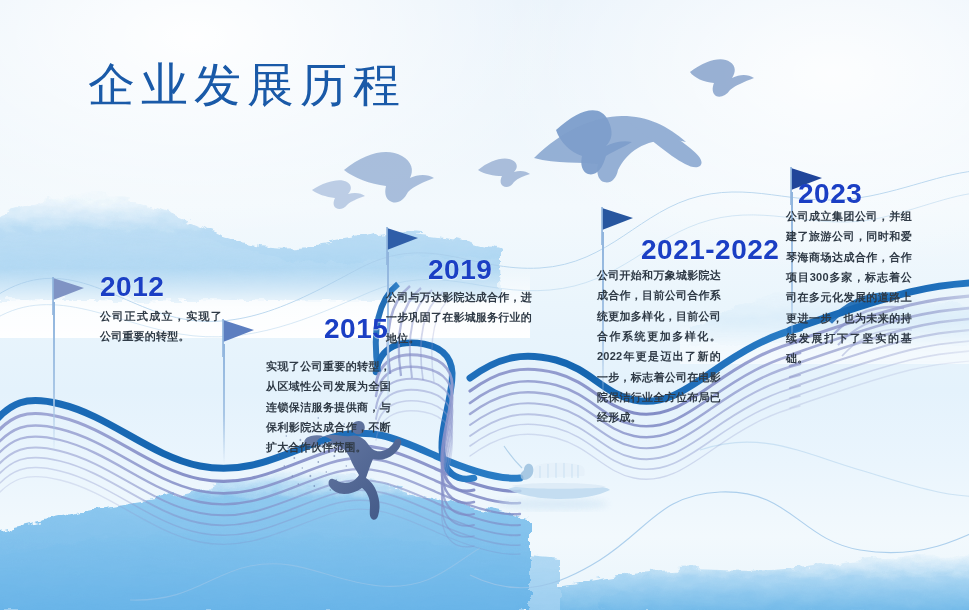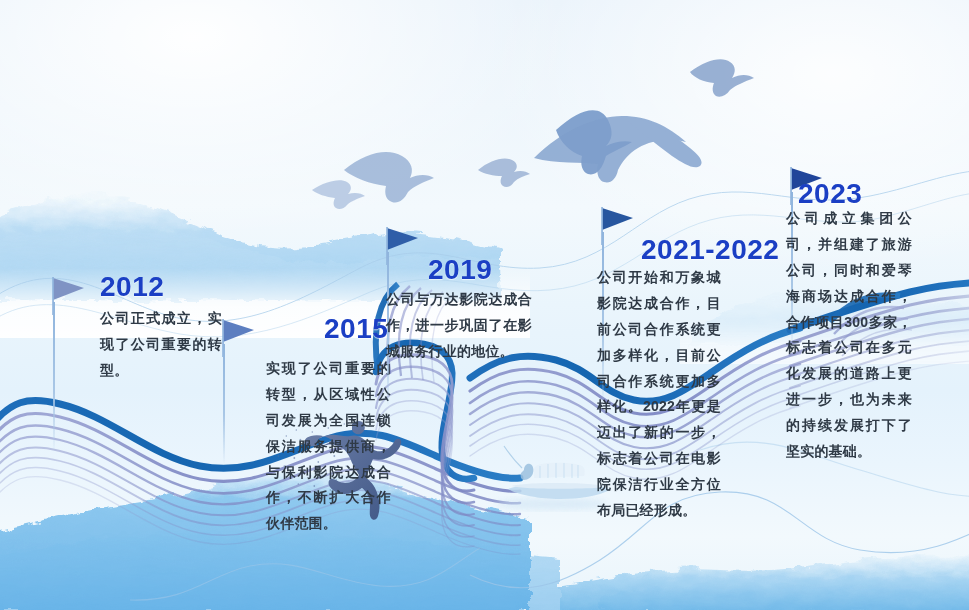--- a/index.html
+++ b/index.html
@@ -35,21 +35,21 @@
   
   .milestone{position:absolute;}
   .flag{position:absolute;left:0;top:0;width:46px;height:40px;}
   .pole{position:absolute;width:1.6px;background:linear-gradient(180deg,#8fb4dd 0%,#a9c7e6 60%,rgba(169,199,230,0) 100%);}
   .year{
     position:absolute;font-size:28px;font-weight:700;color:#1b3fc4;
     letter-spacing:.5px;white-space:nowrap;
     text-shadow:0 1px 1px rgba(255,255,255,.7);
   }
   .desc{
-    position:absolute;font-size:14px;line-height:1.85;color:#2f3a46;
+    position:absolute;font-size:11px;line-height:1.85;color:#2f3a46;
     font-weight:700;letter-spacing:.2px;text-align:justify;
   }
 
   
   #m2012{left:44px;top:276px;}
   #m2012 .pole{left:9px;top:26px;height:150px;}
   #m2012 .year{left:56px;top:-5px;}
   #m2012 .desc{left:56px;top:30px;width:122px;}
 
   #m2015{left:214px;top:318px;}
@@ -435,14 +435,15 @@
   <div class="milestone" id="m2023">
     <svg class="flag" viewBox="0 0 46 40">
       <path d="M9,2 L40,12 L9,24 Z" fill="#20459a"></path>
       <rect x="8.2" y="1" width="1.7" height="38" fill="#8fb4dd"></rect>
     </svg>
     <div class="pole"></div>
     <div class="year">2023</div>
     <div class="desc">公司成立集团公司，并组建了旅游公司，同时和爱琴海商场达成合作，合作项目300多家，标志着公司在多元化发展的道路上更进一步，也为未来的持续发展打下了坚实的基础。</div>
   </div>
 
+  <div class="title">企业发展历程</div>
 
 </div>
 
 </body></html>

